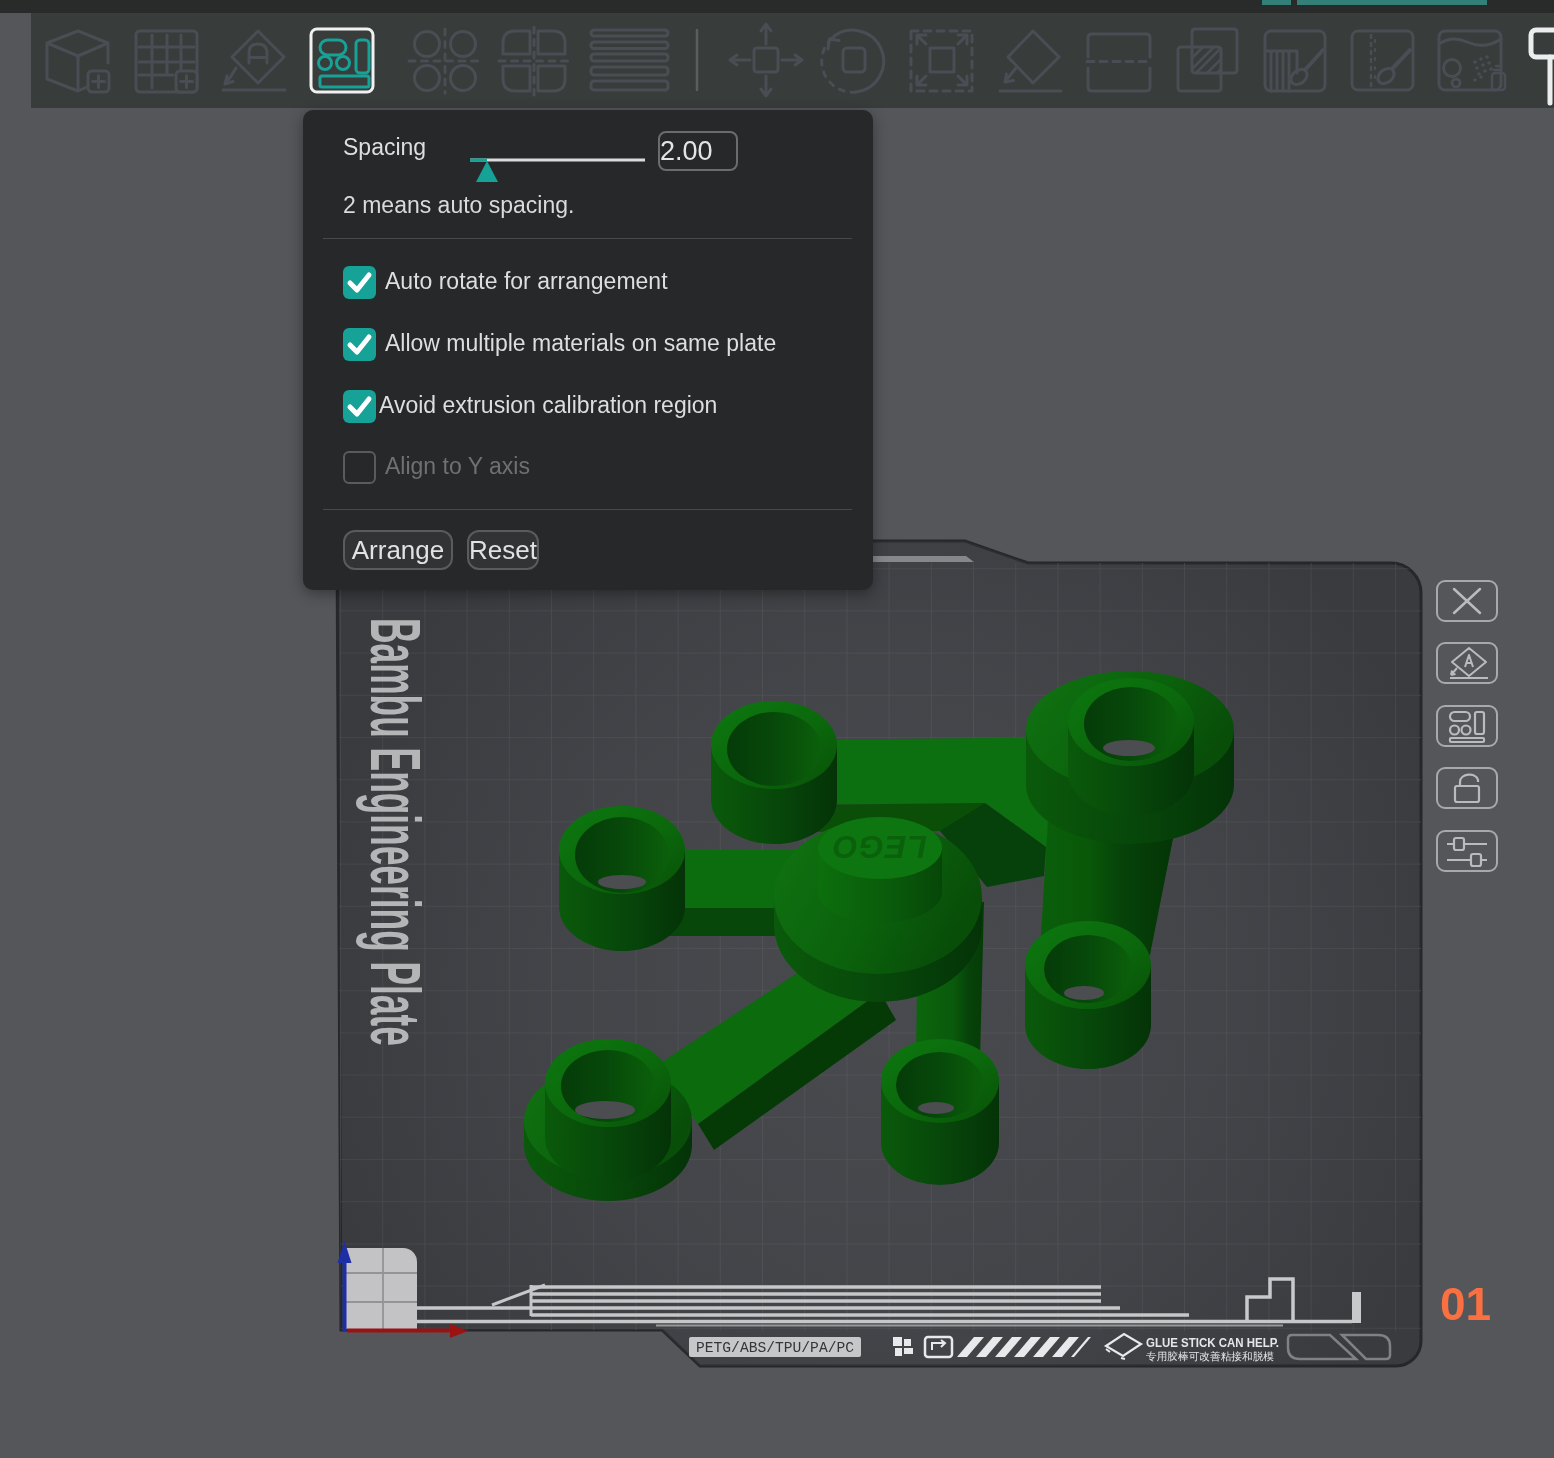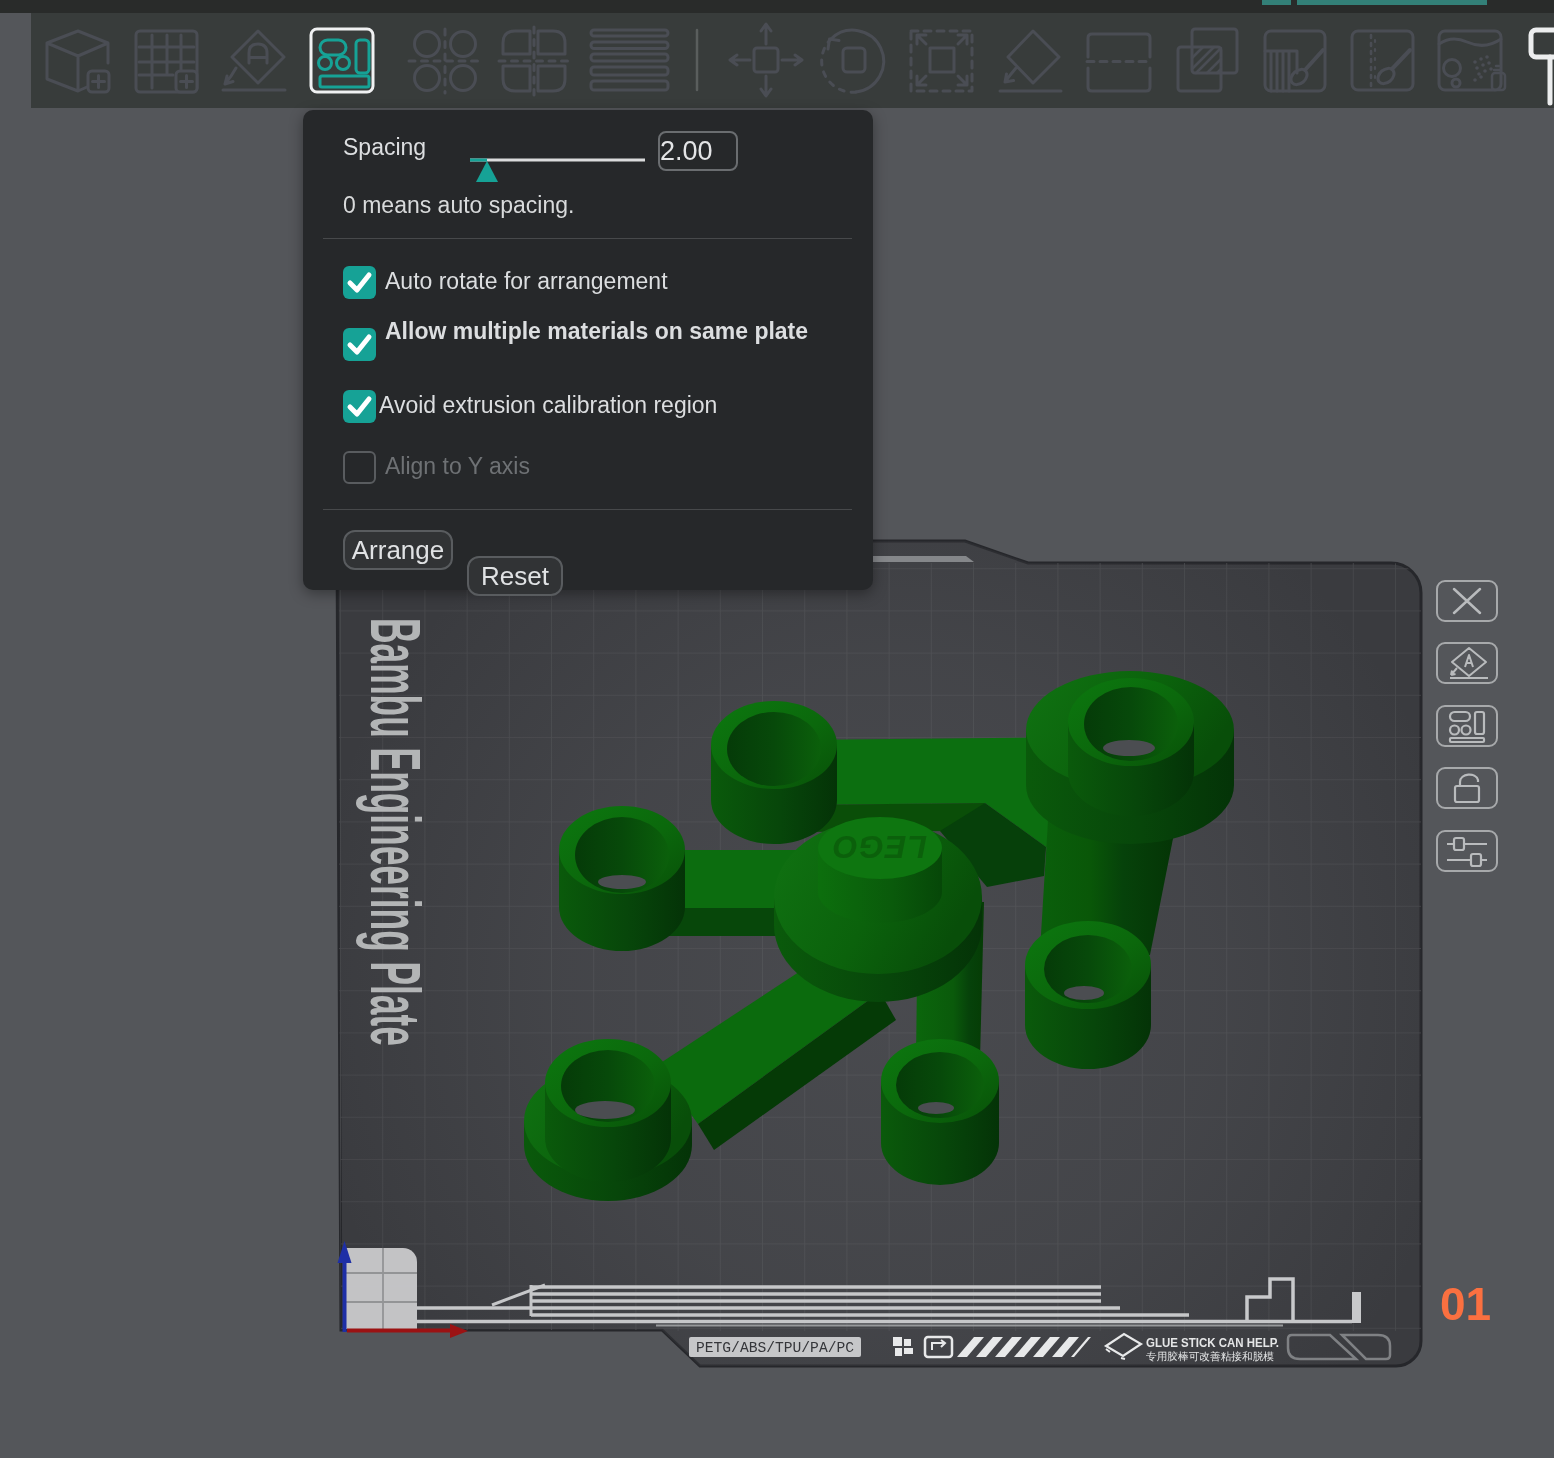--- a/index.html
+++ b/index.html
@@ -360,40 +360,40 @@
     </svg></div>
 
 <div class="abs" id="popup">
   <div class="ptxt" style="left:40px;top:24px;">Spacing</div>
   <svg class="abs" style="left:160px;top:30px" width="220" height="70">
     <line x1="7" y1="20" x2="182" y2="20" stroke="#DADBDC" stroke-width="3"></line>
     <line x1="7" y1="20" x2="24" y2="20" stroke="#16A296" stroke-width="3"></line>
     <polygon points="13,42 35,42 24,21" fill="#16A296"></polygon>
   </svg>
   <div class="abs" style="left:355px;top:21px;width:80px;height:40px;border:2px solid #6A6D70;border-radius:8px;box-sizing:border-box;color:#E3E4E6;font-size:27px;text-align:left;line-height:36px;">2.00</div>
-  <div class="ptxt" style="left:40px;top:82px;color:#D8DADB;">0 means auto spacing.</div>
+  <div class="ptxt" style="left:40px;top:82px;color:#D8DADB;">2 means auto spacing.</div>
   <div class="abs" style="left:20px;top:128px;width:529px;height:1px;background:#47494B;"></div>
 
   <div class="cbx on" style="left:40px;top:156px;">
       <svg width="27" height="25">
         <path d="M4 13 L11 20 L23 5" fill="none" stroke="#FFFFFF" stroke-width="5" stroke-linecap="round" stroke-linejoin="round"></path>
       </svg>
     </div>
   <div class="ptxt" style="left:82px;top:158px;">Auto rotate for arrangement</div>
   <div class="cbx on" style="left:40px;top:218px;">
       <svg width="27" height="25">
         <path d="M4 13 L11 20 L23 5" fill="none" stroke="#FFFFFF" stroke-width="5" stroke-linecap="round" stroke-linejoin="round"></path>
       </svg>
     </div>
-  <div class="ptxt" style="left:82px;top:208px;font-weight:bold;">Allow multiple materials on same plate</div>
+  <div class="ptxt" style="left:82px;top:220px;">Allow multiple materials on same plate</div>
   <div class="cbx on" style="left:40px;top:280px;">
       <svg width="27" height="25">
         <path d="M4 13 L11 20 L23 5" fill="none" stroke="#FFFFFF" stroke-width="5" stroke-linecap="round" stroke-linejoin="round"></path>
       </svg>
     </div>
   <div class="ptxt" style="left:76px;top:282px;">Avoid extrusion calibration region</div>
   <div class="cbx off" style="left:40px;top:341px;"></div>
   <div class="ptxt" style="left:82px;top:343px;color:#6E7174;text-align:center;">Align to Y axis</div>
 
   <div class="abs" style="left:20px;top:399px;width:529px;height:1px;background:#47494B;"></div>
   <div class="btn" style="left:40px;top:420px;width:110px;">Arrange</div>
-  <div class="btn" style="left:164px;top:420px;width:96px;margin-top:26px;">Reset</div>
+  <div class="btn" style="left:164px;top:420px;width:72px;">Reset</div>
 </div>
 
 </body></html>

